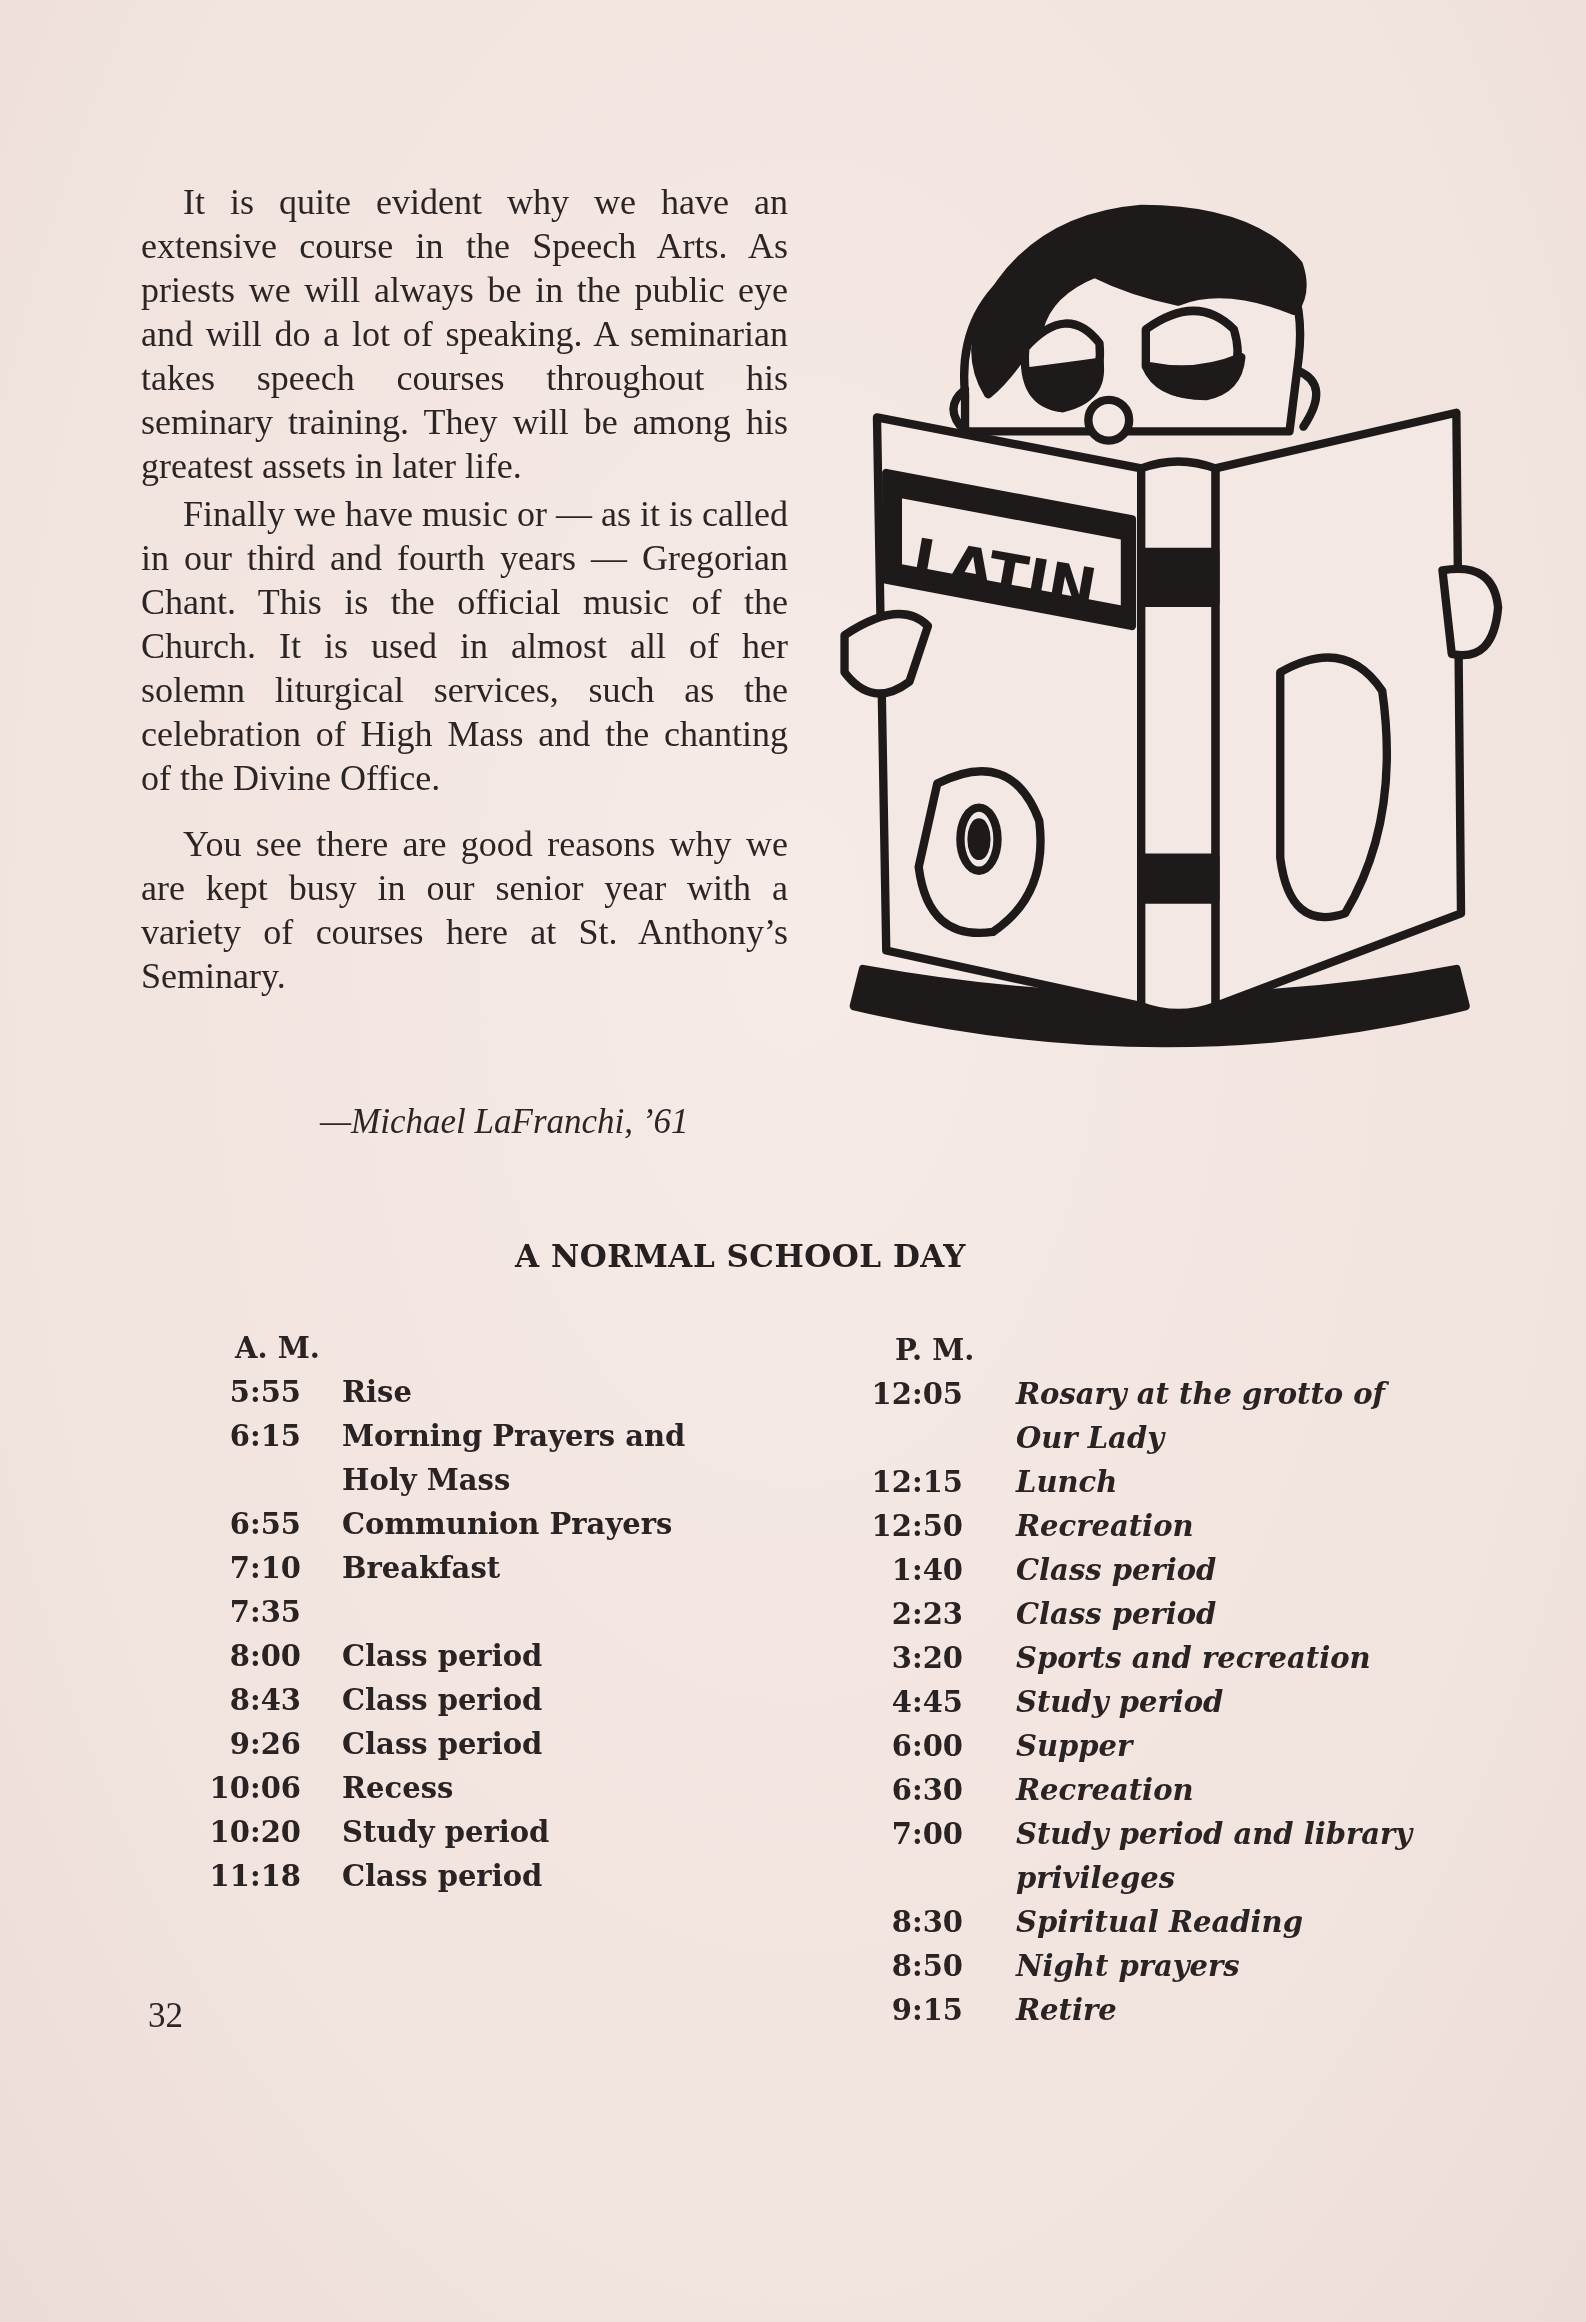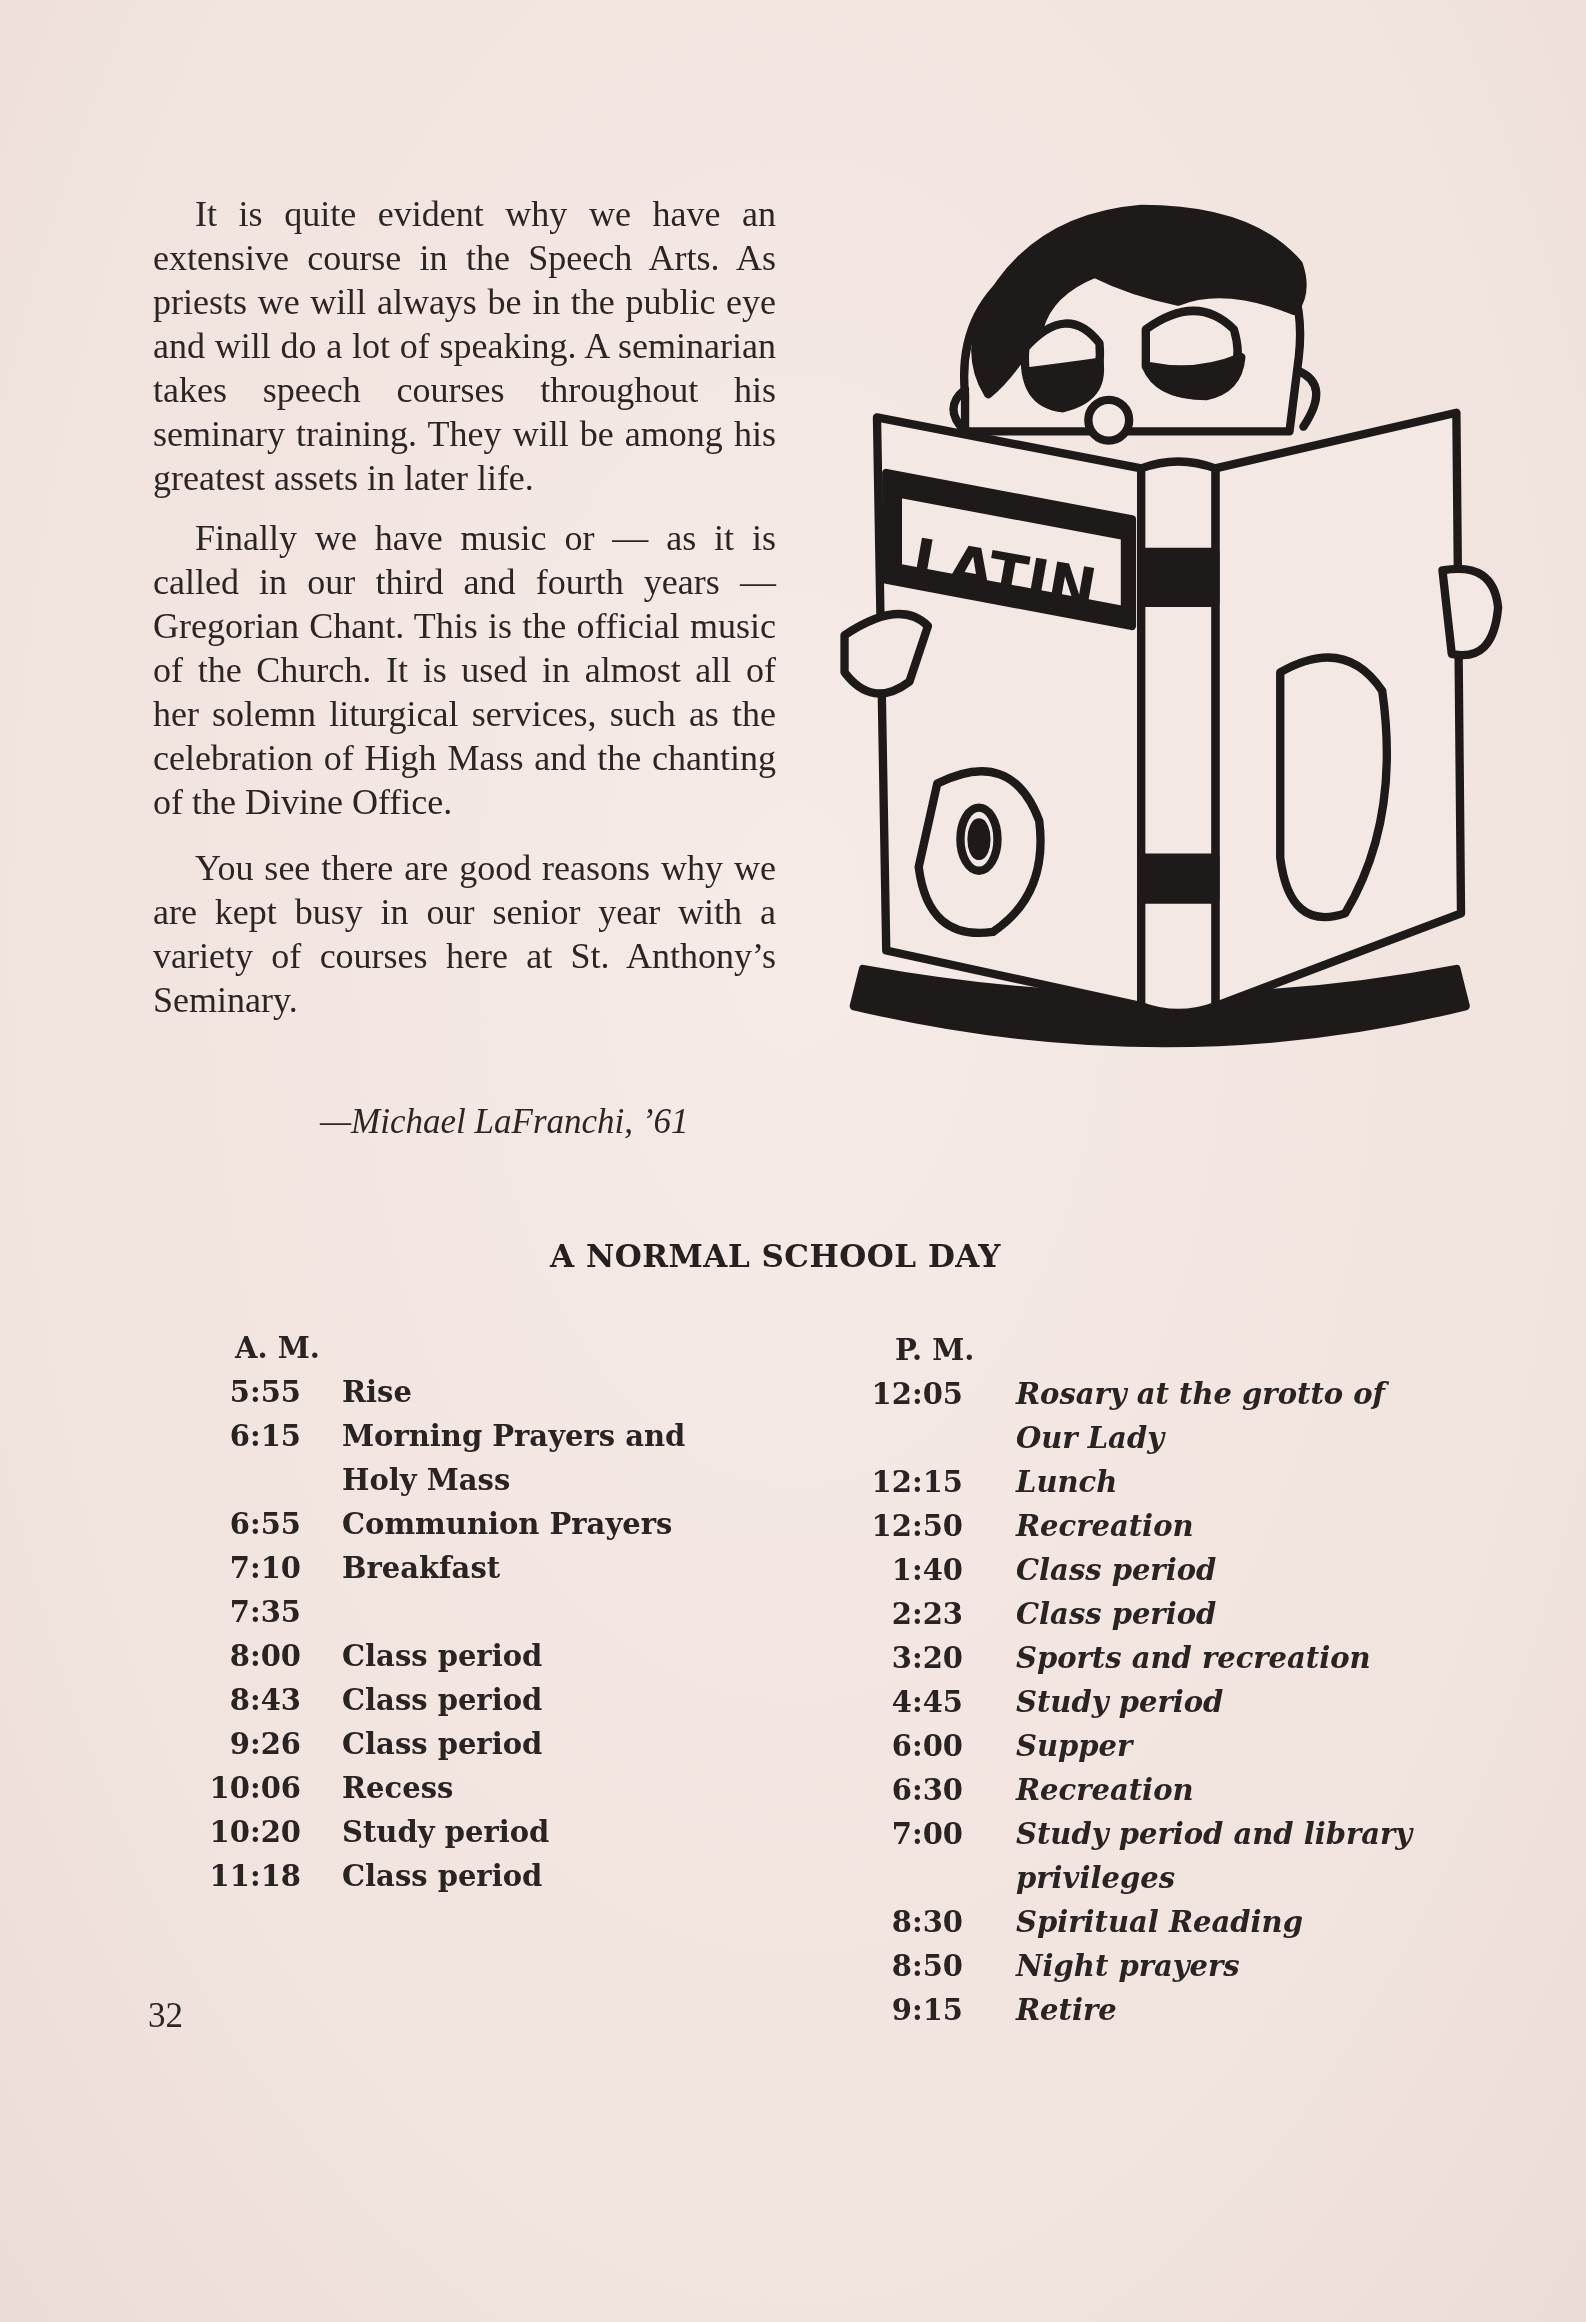--- a/index.html
+++ b/index.html
@@ -12,35 +12,35 @@
   .page {
     position: absolute; left: 0; top: 0; width: 1586px; height: 2323px;
     background: radial-gradient(ellipse at 50% 40%, #f6ebe7 0%, #f1e3de 70%, #ecdcd6 100%);
   }
   .essay {
     position: absolute; left: 137px; top: 176px; width: 655px;
     font-family: "Liberation Serif", "DejaVu Serif", serif;
     font-size: 36px; line-height: 44px;
     text-align: justify; color: #2b2525;
   }
-  .essay p { margin: 16px; text-indent: 42px; }
+  .essay p { margin: 4px; text-indent: 42px; }
   .essay p.gap { margin-top: 22px; }
   .signature {
     position: absolute; left: 320px; top: 1102px;
     font-family: "Liberation Serif", "DejaVu Serif", serif;
     font-style: italic; font-size: 35px; color: #2b2525;
   }
   .illustration {
     position: absolute; left: 826px; top: 190px; width: 686px; height: 872px;
   }
   .schedule-title {
     position: absolute; left: 0; top: 1238px; width: 1481px;
     text-align: center;
     font-family: "DejaVu Serif", "Liberation Serif", serif;
-    font-weight: bold; font-size: 31px; letter-spacing: 0.5px; color: #262020; padding-left: 35px;
+    font-weight: bold; font-size: 31px; letter-spacing: 0.5px; color: #262020;
   }
   .col {
     position: absolute;
     font-family: "DejaVu Serif", "Liberation Serif", serif;
     font-weight: bold; font-size: 29px; color: #2a2323;
   }
   .col.am { left: 186px; top: 1326px; margin-left: 17px; }
   .col.pm { left: 863px; top: 1328px; }
   .col-head { height: 44px; line-height: 44px; margin-left: 32px; }
   .col.pm .col-head { margin-left: 32px; }

